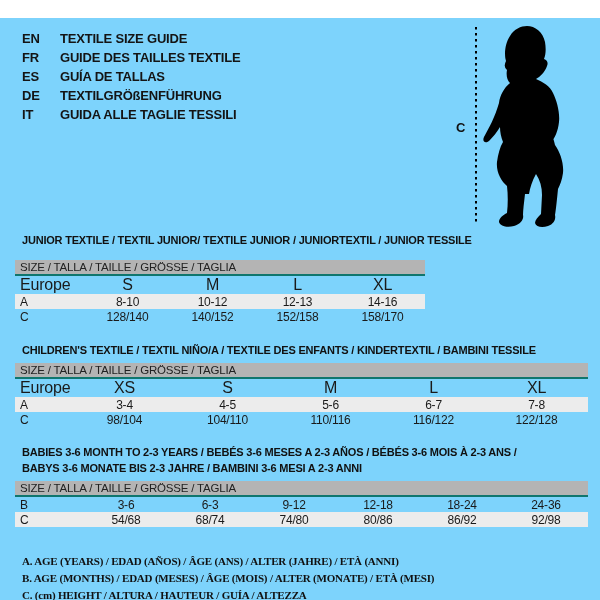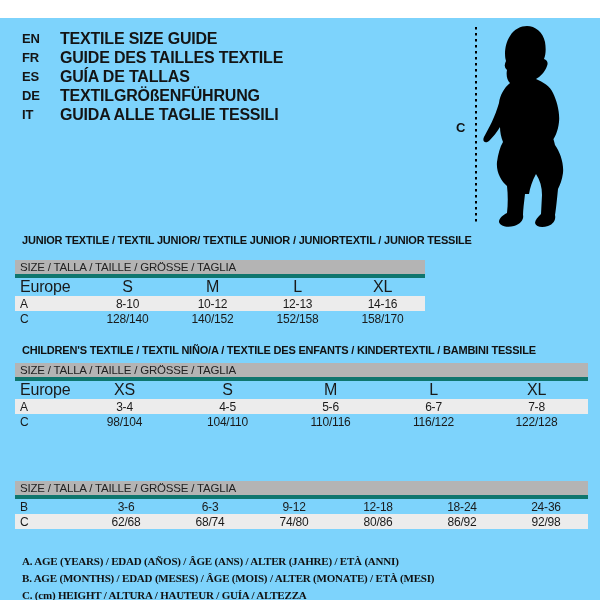--- a/index.html
+++ b/index.html
@@ -5,35 +5,35 @@
   html,body{margin:0;padding:0;background:#fff;}
   .page{
     position:relative;width:600px;height:600px;background:#7dd3fc;
     font-family:"Liberation Sans",sans-serif;color:#141414;overflow:hidden;margin-top:18px;
   }
   .abs{position:absolute;}
   
   .lang-list{left:22px;top:11px;}
   .lang-row{display:flex;height:19px;align-items:center;}
   .lang-code{width:38px;font-weight:bold;font-size:13px;letter-spacing:-0.2px;}
-  .lang-text{font-weight:bold;font-size:16px;letter-spacing:-0.2px;white-space:nowrap;}
+  .lang-text{font-weight:bold;font-size:13px;letter-spacing:-0.2px;white-space:nowrap;}
   
   .sec-title{
     font-weight:bold;font-size:11px;letter-spacing:-0.2px;
     line-height:14px;white-space:nowrap;color:#111;
   }
   
   table.size-table{
     position:absolute;border-collapse:collapse;table-layout:fixed;
     font-size:12px;color:#1a1a1a;
   }
   table.size-table th.bar{
     background:#b4b4b4;color:#222;text-align:left;font-weight:normal;
     font-size:11.5px;letter-spacing:-0.2px;height:14px;padding:0 0 0 5px;
-    border-bottom:4px solid #0f766e;
+    border-bottom:2px solid #0f766e;
   }
   table.size-table td{height:15px;text-align:center;padding:0;font-size:12px;letter-spacing:-0.2px;}
   table.size-table tr.euro td{height:18px;font-size:16px;}
   table.size-table td.lbl{text-align:left;padding-left:5px;}
   table.size-table tr.alt{background:#ececec;}
   
   .note{font-weight:bold;font-size:11px;letter-spacing:-0.2px;height:17px;white-space:nowrap;color:#111;}
   
   .height-label{font-weight:bold;font-size:13px;color:#111;}
 </style>
@@ -155,20 +155,24 @@
         <td class="lbl">C</td>
         <td>98/104</td>
         <td>104/110</td>
         <td>110/116</td>
         <td>116/122</td>
         <td>122/128</td>
       </tr>
     </tbody>
   </table>
 
+  <div class="abs" style="left:22px;top:427px;">
+    <div class="sec-title">BABIES 3-6 MONTH TO 2-3 YEARS / BEBÉS 3-6 MESES A 2-3 AÑOS / BÉBÉS 3-6 MOIS À 2-3 ANS /</div>
+    <div class="sec-title" style="margin-top:2px;">BABYS 3-6 MONATE BIS 2-3 JAHRE / BAMBINI 3-6 MESI A 2-3 ANNI</div>
+  </div>
   <table class="size-table" style="left:15px;top:463px;width:573px;">
     <colgroup>
         <col style="width:69px">
         <col>
         <col>
         <col>
         <col>
         <col>
         <col>
       </colgroup>
@@ -182,21 +186,21 @@
         <td class="lbl">B</td>
         <td>3-6</td>
         <td>6-3</td>
         <td>9-12</td>
         <td>12-18</td>
         <td>18-24</td>
         <td>24-36</td>
       </tr>
       <tr class="alt">
         <td class="lbl">C</td>
-        <td>62/68</td>
+        <td>54/68</td>
         <td>68/74</td>
         <td>74/80</td>
         <td>80/86</td>
         <td>86/92</td>
         <td>92/98</td>
       </tr>
     </tbody>
   </table>
 
   <div class="abs" style="left:22px;top:537px;font-family:Liberation Serif, serif;">

